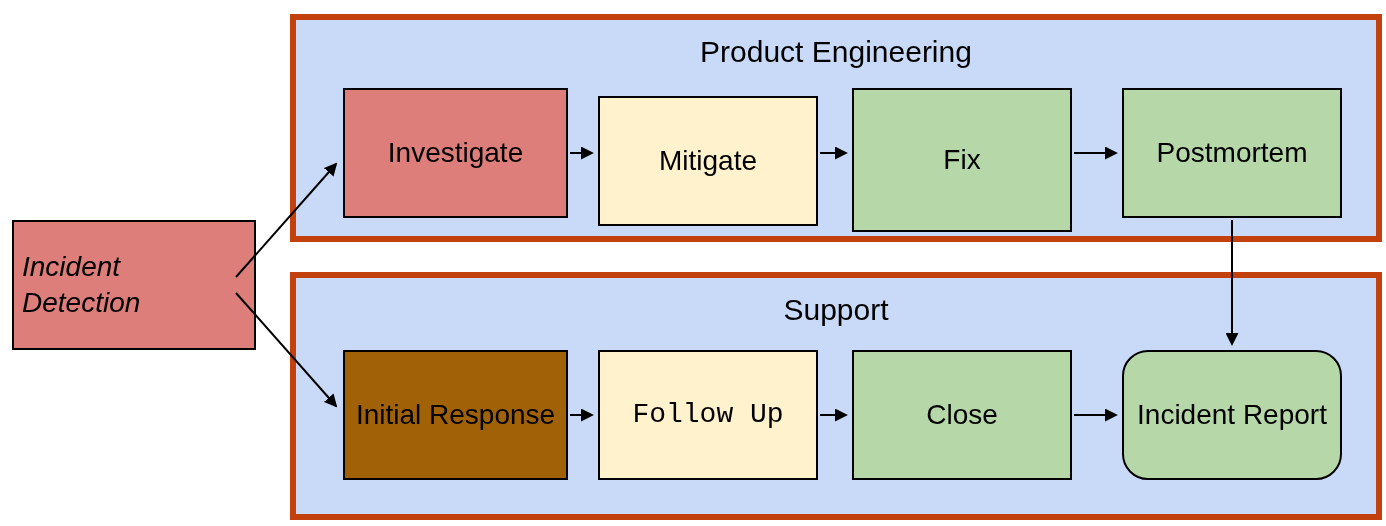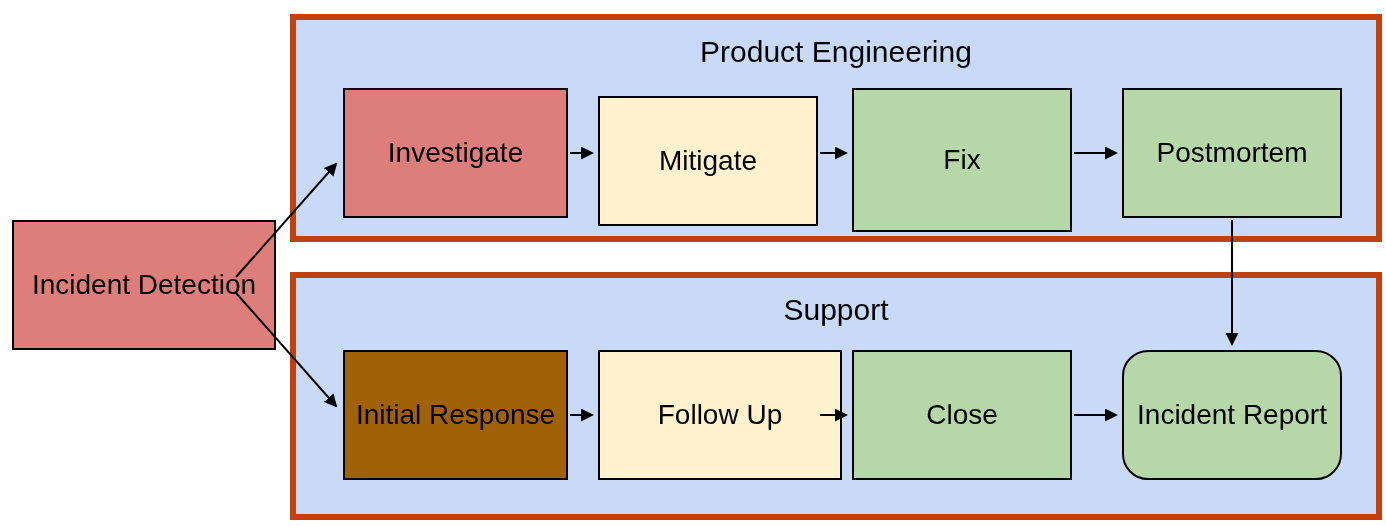--- a/index.html
+++ b/index.html
@@ -35,27 +35,27 @@
     align-items: center;
     justify-content: center;
     font-size: 28px;
     color: #000000;
     line-height: 1.3;
     padding: 0 8px;
   }
   .lane-top    { left: 290px; top: 14px;  width: 1092px; height: 228px; }
   .lane-bottom { left: 290px; top: 272px; width: 1092px; height: 248px; }
 
-  .node-start   { left: 12px;   top: 220px; width: 264px; height: 130px; }
+  .node-start   { left: 12px;   top: 220px; width: 244px; height: 130px; font-style: italic; }
   .node-inv     { left: 343px;  top: 88px;  width: 225px; height: 130px; }
   .node-mit     { left: 598px;  top: 88px;  width: 220px; height: 130px; margin-top: 8px; }
   .node-fix     { left: 852px;  top: 88px;  width: 220px; height: 144px; }
   .node-post    { left: 1122px; top: 88px;  width: 220px; height: 130px; }
   .node-init    { left: 343px;  top: 350px; width: 225px; height: 130px; }
-  .node-follow  { left: 598px;  top: 350px; width: 244px; height: 130px; }
+  .node-follow  { left: 598px;  top: 350px; width: 220px; height: 130px; font-family: Liberation Mono, monospace; }
   .node-close   { left: 852px;  top: 350px; width: 220px; height: 130px; }
   .node-report  { left: 1122px; top: 350px; width: 220px; height: 130px; }
 
   .arrows {
     position: absolute;
     left: 0; top: 0;
     width: 1386px;
     height: 526px;
     pointer-events: none;
     z-index: 5;

